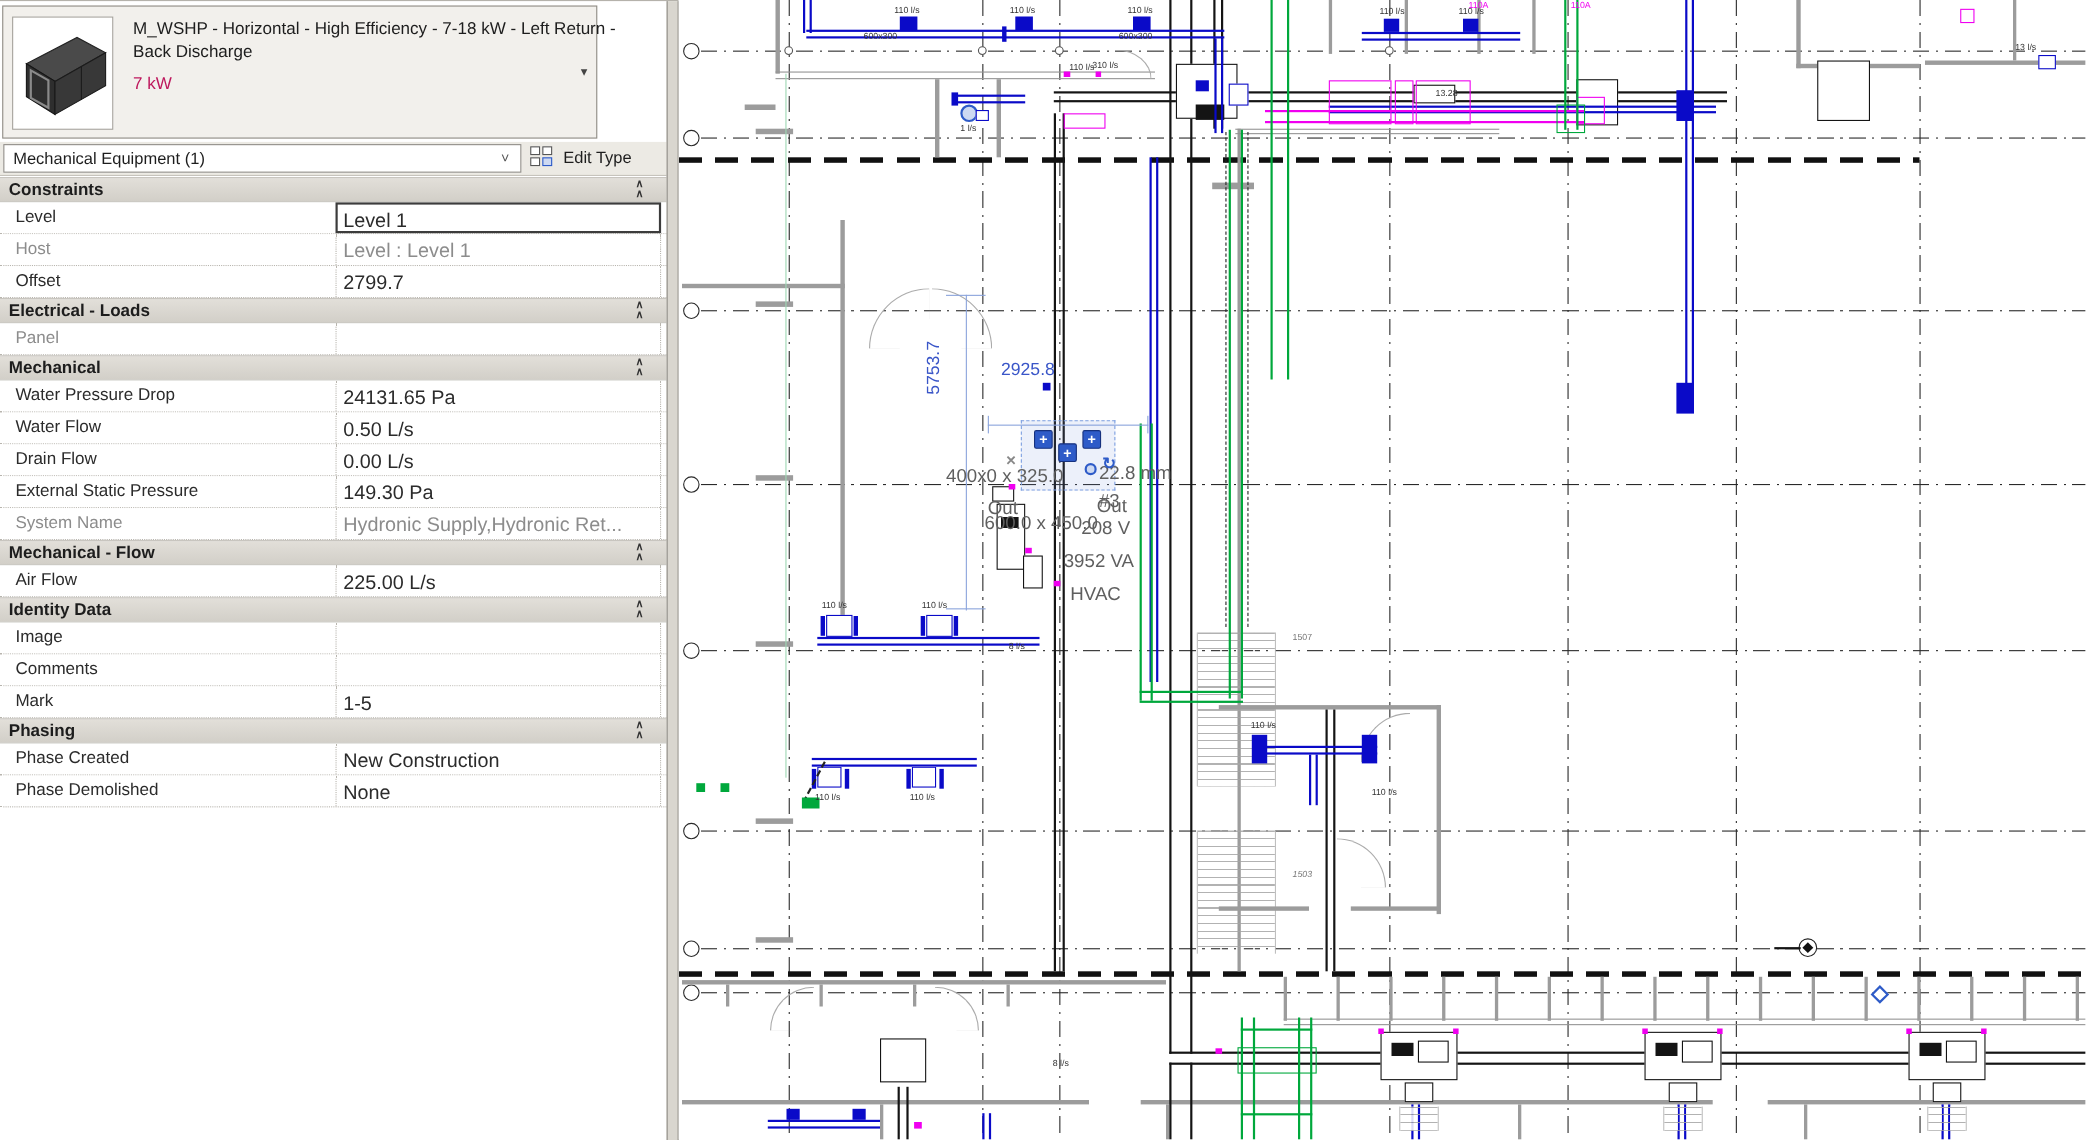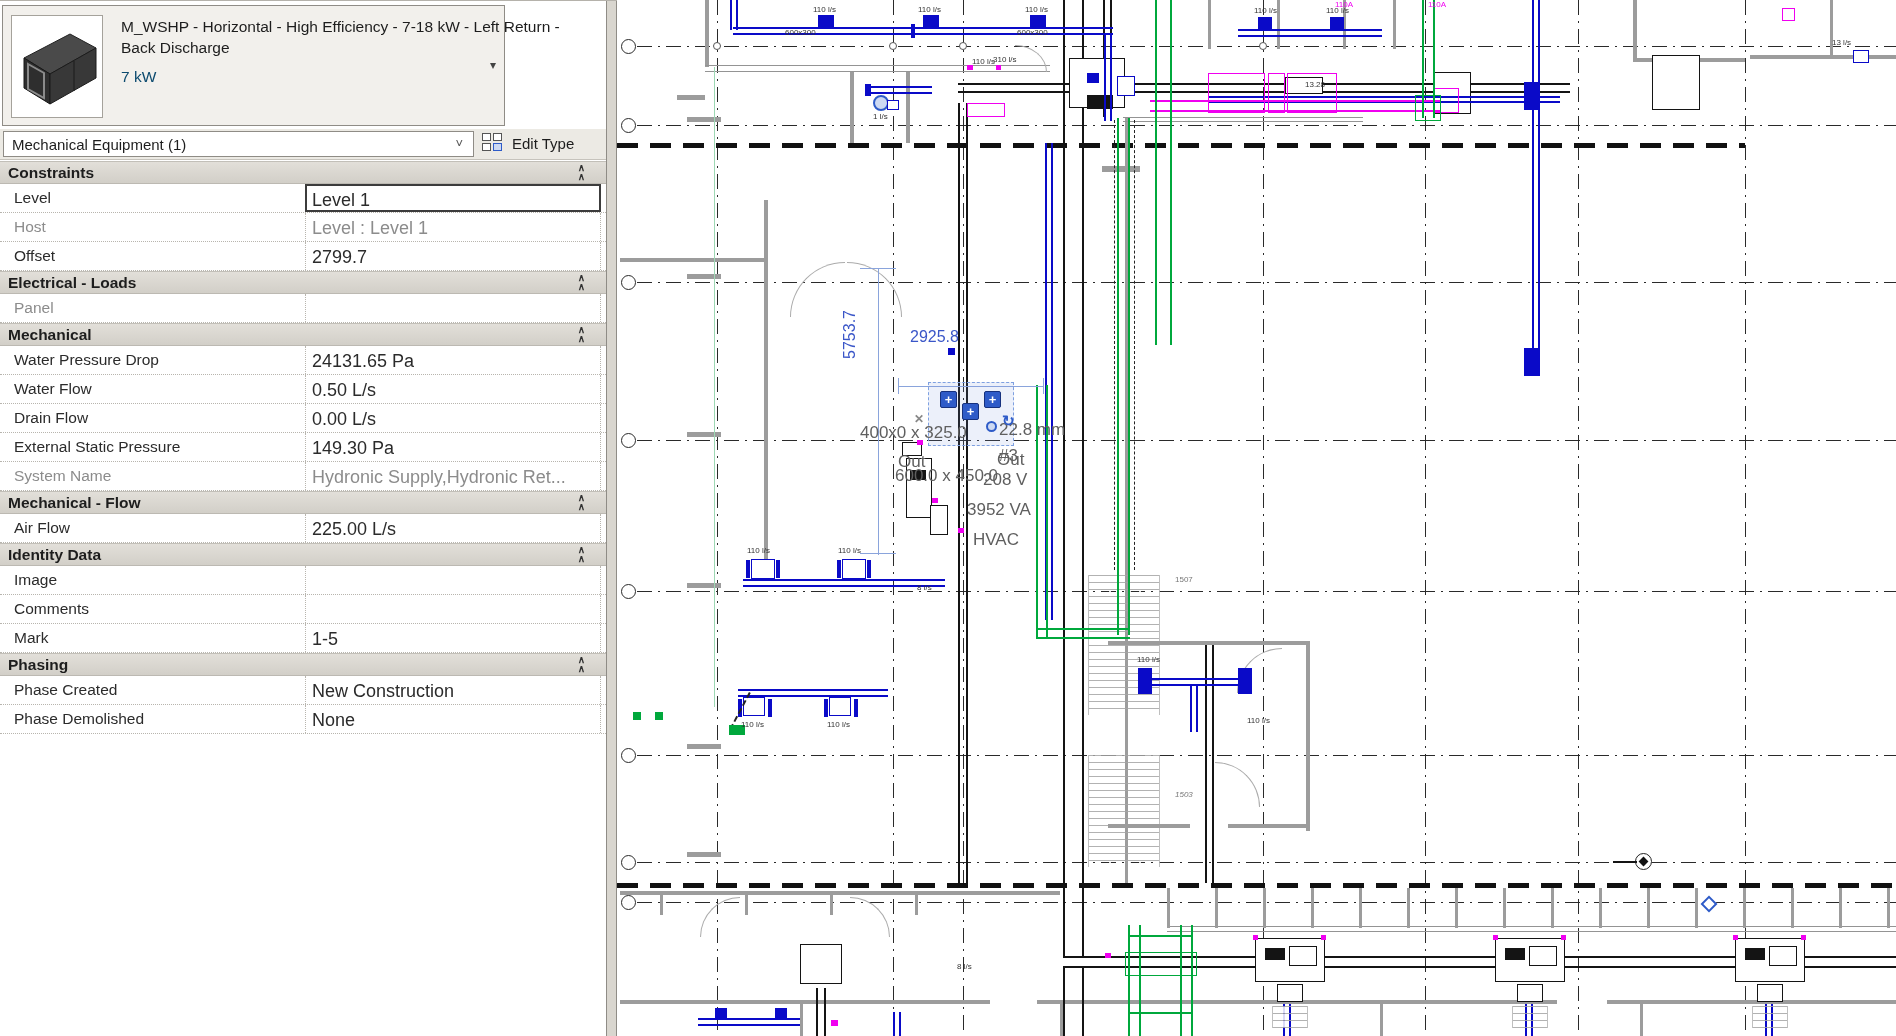--- a/index.html
+++ b/index.html
@@ -5,27 +5,27 @@
   * { margin:0; padding:0; box-sizing:border-box; }
   html,body { width:1896px; height:1036px; overflow:hidden;
     font-family:"Liberation Sans", sans-serif; background:#ffffff; }
 
   
   #panel { position:absolute; left:0; top:0; width:617px; height:1036px;
     background:#ffffff; border-top:1px solid #b5b2ab; }
   #panel-splitter { position:absolute; left:606px; top:0; width:11px; height:1036px;
     background:#d9d6cf; border-left:1px solid #8f8c86; border-right:1px solid #8f8c86; }
 
-  #type-box { position:absolute; left:2px; top:4px; width:503px; height:121px;
+  #type-box { position:absolute; left:2px; top:4px; width:541px; height:121px;
     background:#f2f0ec; border:1px solid #8f8c86;padding-left:16px; }
   #thumb { position:absolute; left:8px; top:9px; width:92px; height:103px;
     background:#ffffff; border:1px solid #a5a29b; }
   #type-text { position:absolute; left:118px; top:10px; width:470px;
     font-size:15.5px; color:#1d1d1d; line-height:21px; }
-  #type-kw { position:absolute; left:118px; top:62px; font-size:15.5px; color:#0c4a6e; }
+  #type-kw { position:absolute; left:118px; top:62px; font-size:15.5px; color:#be185d; }
   #type-drop { position:absolute; right:8px; top:52px; font-size:12px; color:#444; }
 
   #selector-bar { position:absolute; left:0; top:128px; width:606px; height:31px;
     background:#eceae4; border-bottom:1px solid #c6c3bc; }
   #cat-combo { position:absolute; left:3px; top:2px; width:471px; height:26px;
     background:#ffffff; border:1px solid #8f8c86; font-size:15px; color:#1d1d1d;
     padding:4px 8px; }
   #cat-chevron { position:absolute; right:10px; top:4px; font-size:13px; color:#555; }
   #edit-type-btn { position:absolute; left:482px; top:2px; width:122px; height:26px;
     background:transparent; border:none; font-size:15px; color:#1d1d1d; text-align:left; }

